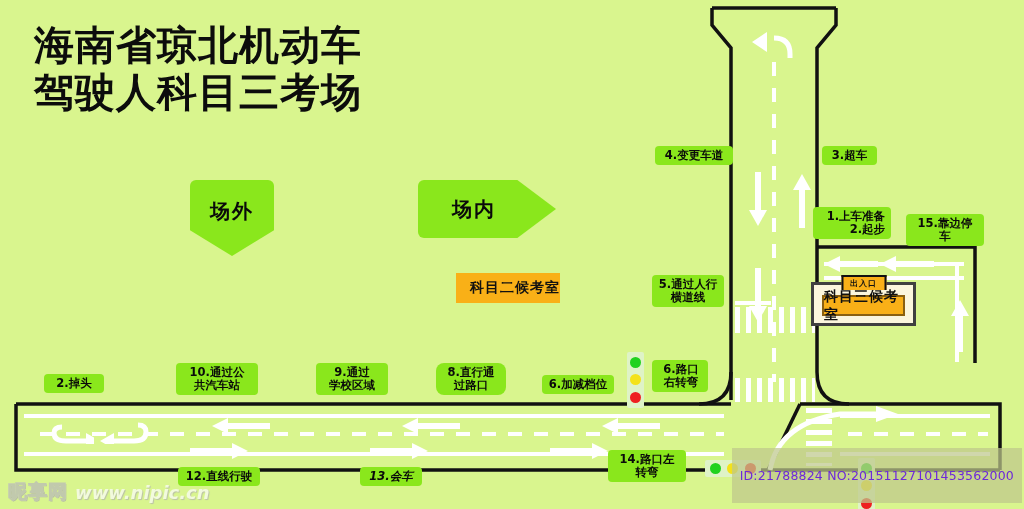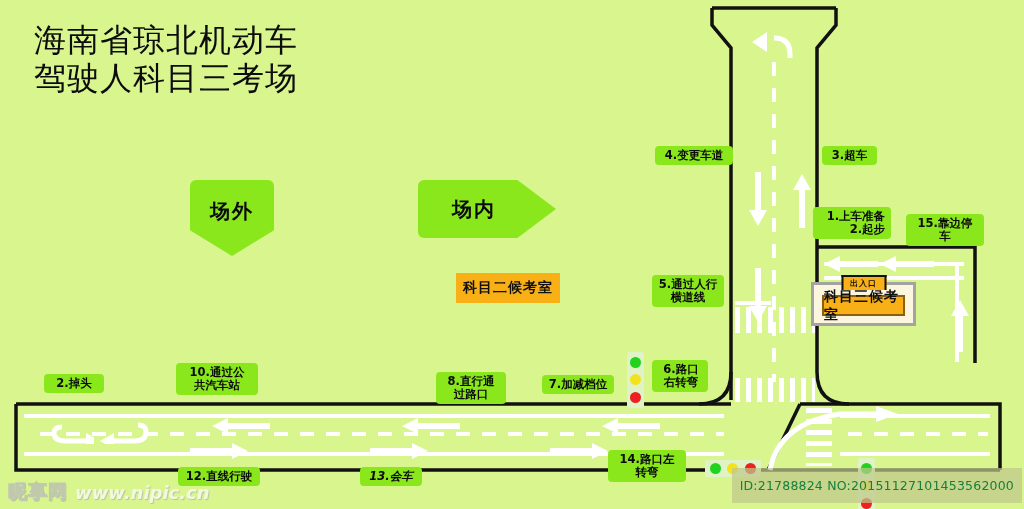--- a/index.html
+++ b/index.html
@@ -9,21 +9,21 @@
     background:#d9f58e;
     font-family:"DejaVu Sans","Liberation Sans",sans-serif;
     overflow:hidden;
     position:relative;
   }
   #stage{position:absolute;left:0;top:0;width:1024px;height:509px;}
 
   
   .title{
     position:absolute;left:34px;top:22px;
-    font-size:32px;font-weight:normal;color:#0c0c0c;
+    font-size:40px;font-weight:bold;color:#0c0c0c;
     line-height:1.18;letter-spacing:1px;
     white-space:pre-line;
   }
 
   
   .badge{
     position:absolute;
     background:#8ae71c;
     color:#0a0a0a;
     font-weight:bold;
@@ -64,21 +64,21 @@
     background:#f9b017;
     color:#111;
     font-weight:bold;font-size:14px;
     display:flex;align-items:center;justify-content:center;
     letter-spacing:1px;
   }
 
   
   .building{
     position:absolute;
-    border:3px solid #a3a3a3;
+    border:3px solid #404040;
     background:#fbf6dd;
     box-sizing:border-box;
   }
   .building-inner{
     position:absolute;left:8px;top:10px;right:8px;bottom:7px;
     background:#f9b017;
     border:2px solid #8a6010;
     display:flex;align-items:center;justify-content:center;
     font-weight:bold;font-size:14px;color:#111;letter-spacing:1px;
     box-sizing:border-box;
@@ -141,22 +141,22 @@
     text-shadow:1px 1px 0 #aaa;
   }
   .wm-url{
     font-size:18px;font-style:italic;font-weight:bold;color:#fcfcfc;
     text-shadow:1px 1px 1px #b0b0b0;
     font-family:"DejaVu Sans","Liberation Sans",sans-serif;
   }
   .idbar{
     position:absolute;right:2px;bottom:6px;
     background:rgba(190,200,140,.72);
-    color:#15803d;font-size:12.5px;
-    padding:10px 8px;
+    color:#6d28d9;font-size:12.5px;
+    padding:20px 8px;
     letter-spacing:.2px;
     font-family:"DejaVu Sans","Liberation Sans",sans-serif;
   }
 </style>
 </head>
 <body>
 
 <div id="stage">
 
   <svg width="1024" height="509" style="position:absolute;left:0;top:0;">
@@ -266,40 +266,42 @@
   <div class="title">海南省琼北机动车
 驾驶人科目三考场</div>
 
   <div class="area-tag area-down" style="left:190px;top:180px;">
     <span>场外</span>
   </div>
   <div class="area-tag area-right" style="left:418px;top:180px;">
     <span>场内</span>
   </div>
 
-  <div class="orange-box" style="left:456px;top:273px;width:104px;height:30px;">
+  <div class="orange-box" style="left:456px;top:273px;width:104px;height:30px;justify-content:flex-end;">
     <span>科目二候考室</span>
   </div>
 
   <div class="building" style="left:811px;top:282px;width:105px;height:44px;">
     <div class="door-tab">出入口</div>
     <div class="building-inner">科目三候考室</div>
   </div>
 
   <div class="badge" style="left:813px;top:207px;width:78px;text-align:right;">1.上车准备
 2.起步</div>
   <div class="badge" style="left:822px;top:146px;width:55px;">3.超车</div>
   <div class="badge" style="left:655px;top:146px;width:78px;">4.变更车道</div>
   <div class="badge" style="left:652px;top:275px;width:72px;">5.通过人行
 横道线</div>
   <div class="badge" style="left:652px;top:360px;width:56px;padding-left:8px;">6.路口
 右转弯</div>
-  <div class="badge" style="left:542px;top:375px;width:72px;">7.加减档位</div>
-  <div class="badge" style="left:436px;top:372px;width:70px;">8.直行通
+  <div class="badge" style="left:542px;top:375px;width:72px;">6.加减档位</div>
+  <div class="badge" style="left:436px;top:363px;width:70px;border-radius:8px;">8.直行通
 过路口</div>
+  <div class="badge" style="left:316px;top:363px;width:72px;">9.通过
+学校区域</div>
   <div class="badge" style="left:176px;top:363px;width:82px;">10.通过公
 共汽车站</div>
   <div class="badge" style="left:44px;top:374px;width:60px;">2.掉头</div>
   <div class="badge" style="left:178px;top:467px;width:82px;">12.直线行驶</div>
   <div class="badge" style="left:360px;top:467px;width:62px;font-style:italic;">13.会车</div>
   <div class="badge" style="left:608px;top:450px;width:78px;">14.路口左转弯</div>
   <div class="badge" style="left:906px;top:214px;width:78px;">15.靠边停车</div>
 
   <div class="tl tl-v" style="left:627px;top:352px;">
     <div class="lamp" style="background:#21d21f;"></div>

